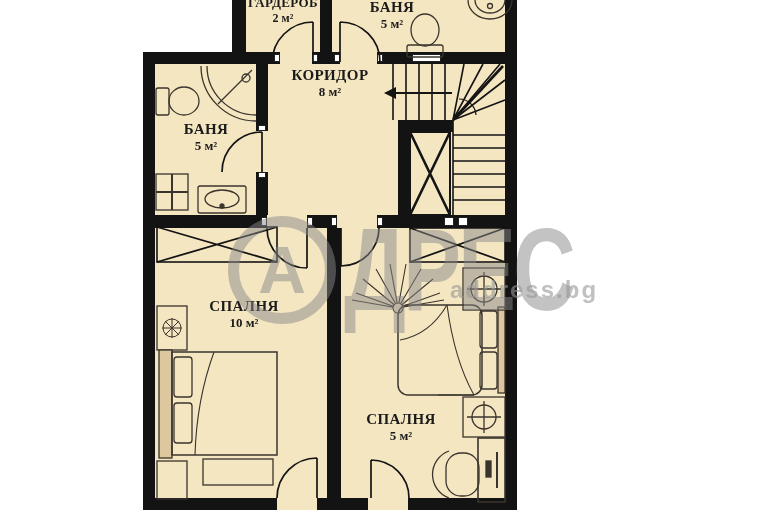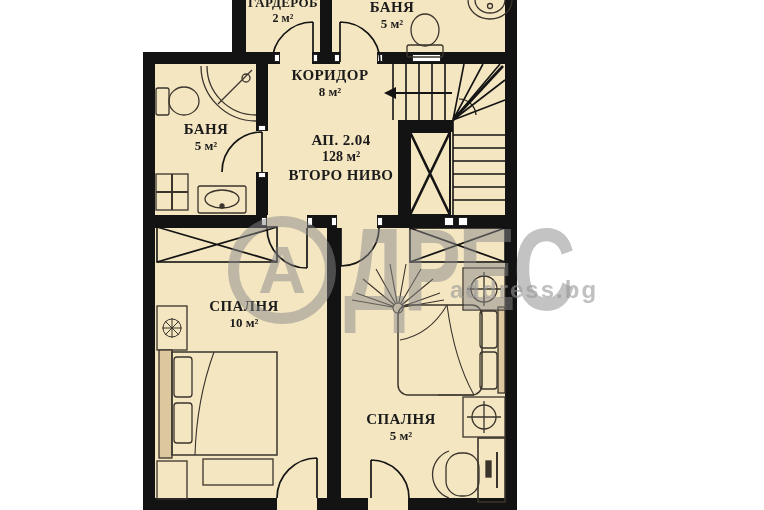--- a/index.html
+++ b/index.html
@@ -208,25 +208,20 @@
     <div class="rarea">5 м²</div>
   </div>
   <div class="label" style="left:330px;top:66px;">
     <div class="rname">КОРИДОР</div>
     <div class="rarea">8 м²</div>
   </div>
   <div class="label" style="left:206px;top:120px;">
     <div class="rname">БАНЯ</div>
     <div class="rarea">5 м²</div>
   </div>
-  <div class="apt" style="left:341px;top:131px;">
-    <div class="l1">АП. 2.04</div>
-    <div class="l2">128 м²</div>
-    <div class="l3">ВТОРО НИВО</div>
-  </div>
   <div class="label" style="left:244px;top:297px;">
     <div class="rname">СПАЛНЯ</div>
     <div class="rarea">10 м²</div>
   </div>
   <div class="label" style="left:401px;top:410px;">
     <div class="rname">СПАЛНЯ</div>
     <div class="rarea">5 м²</div>
   </div>
 
   <div class="wm wm-ring">

